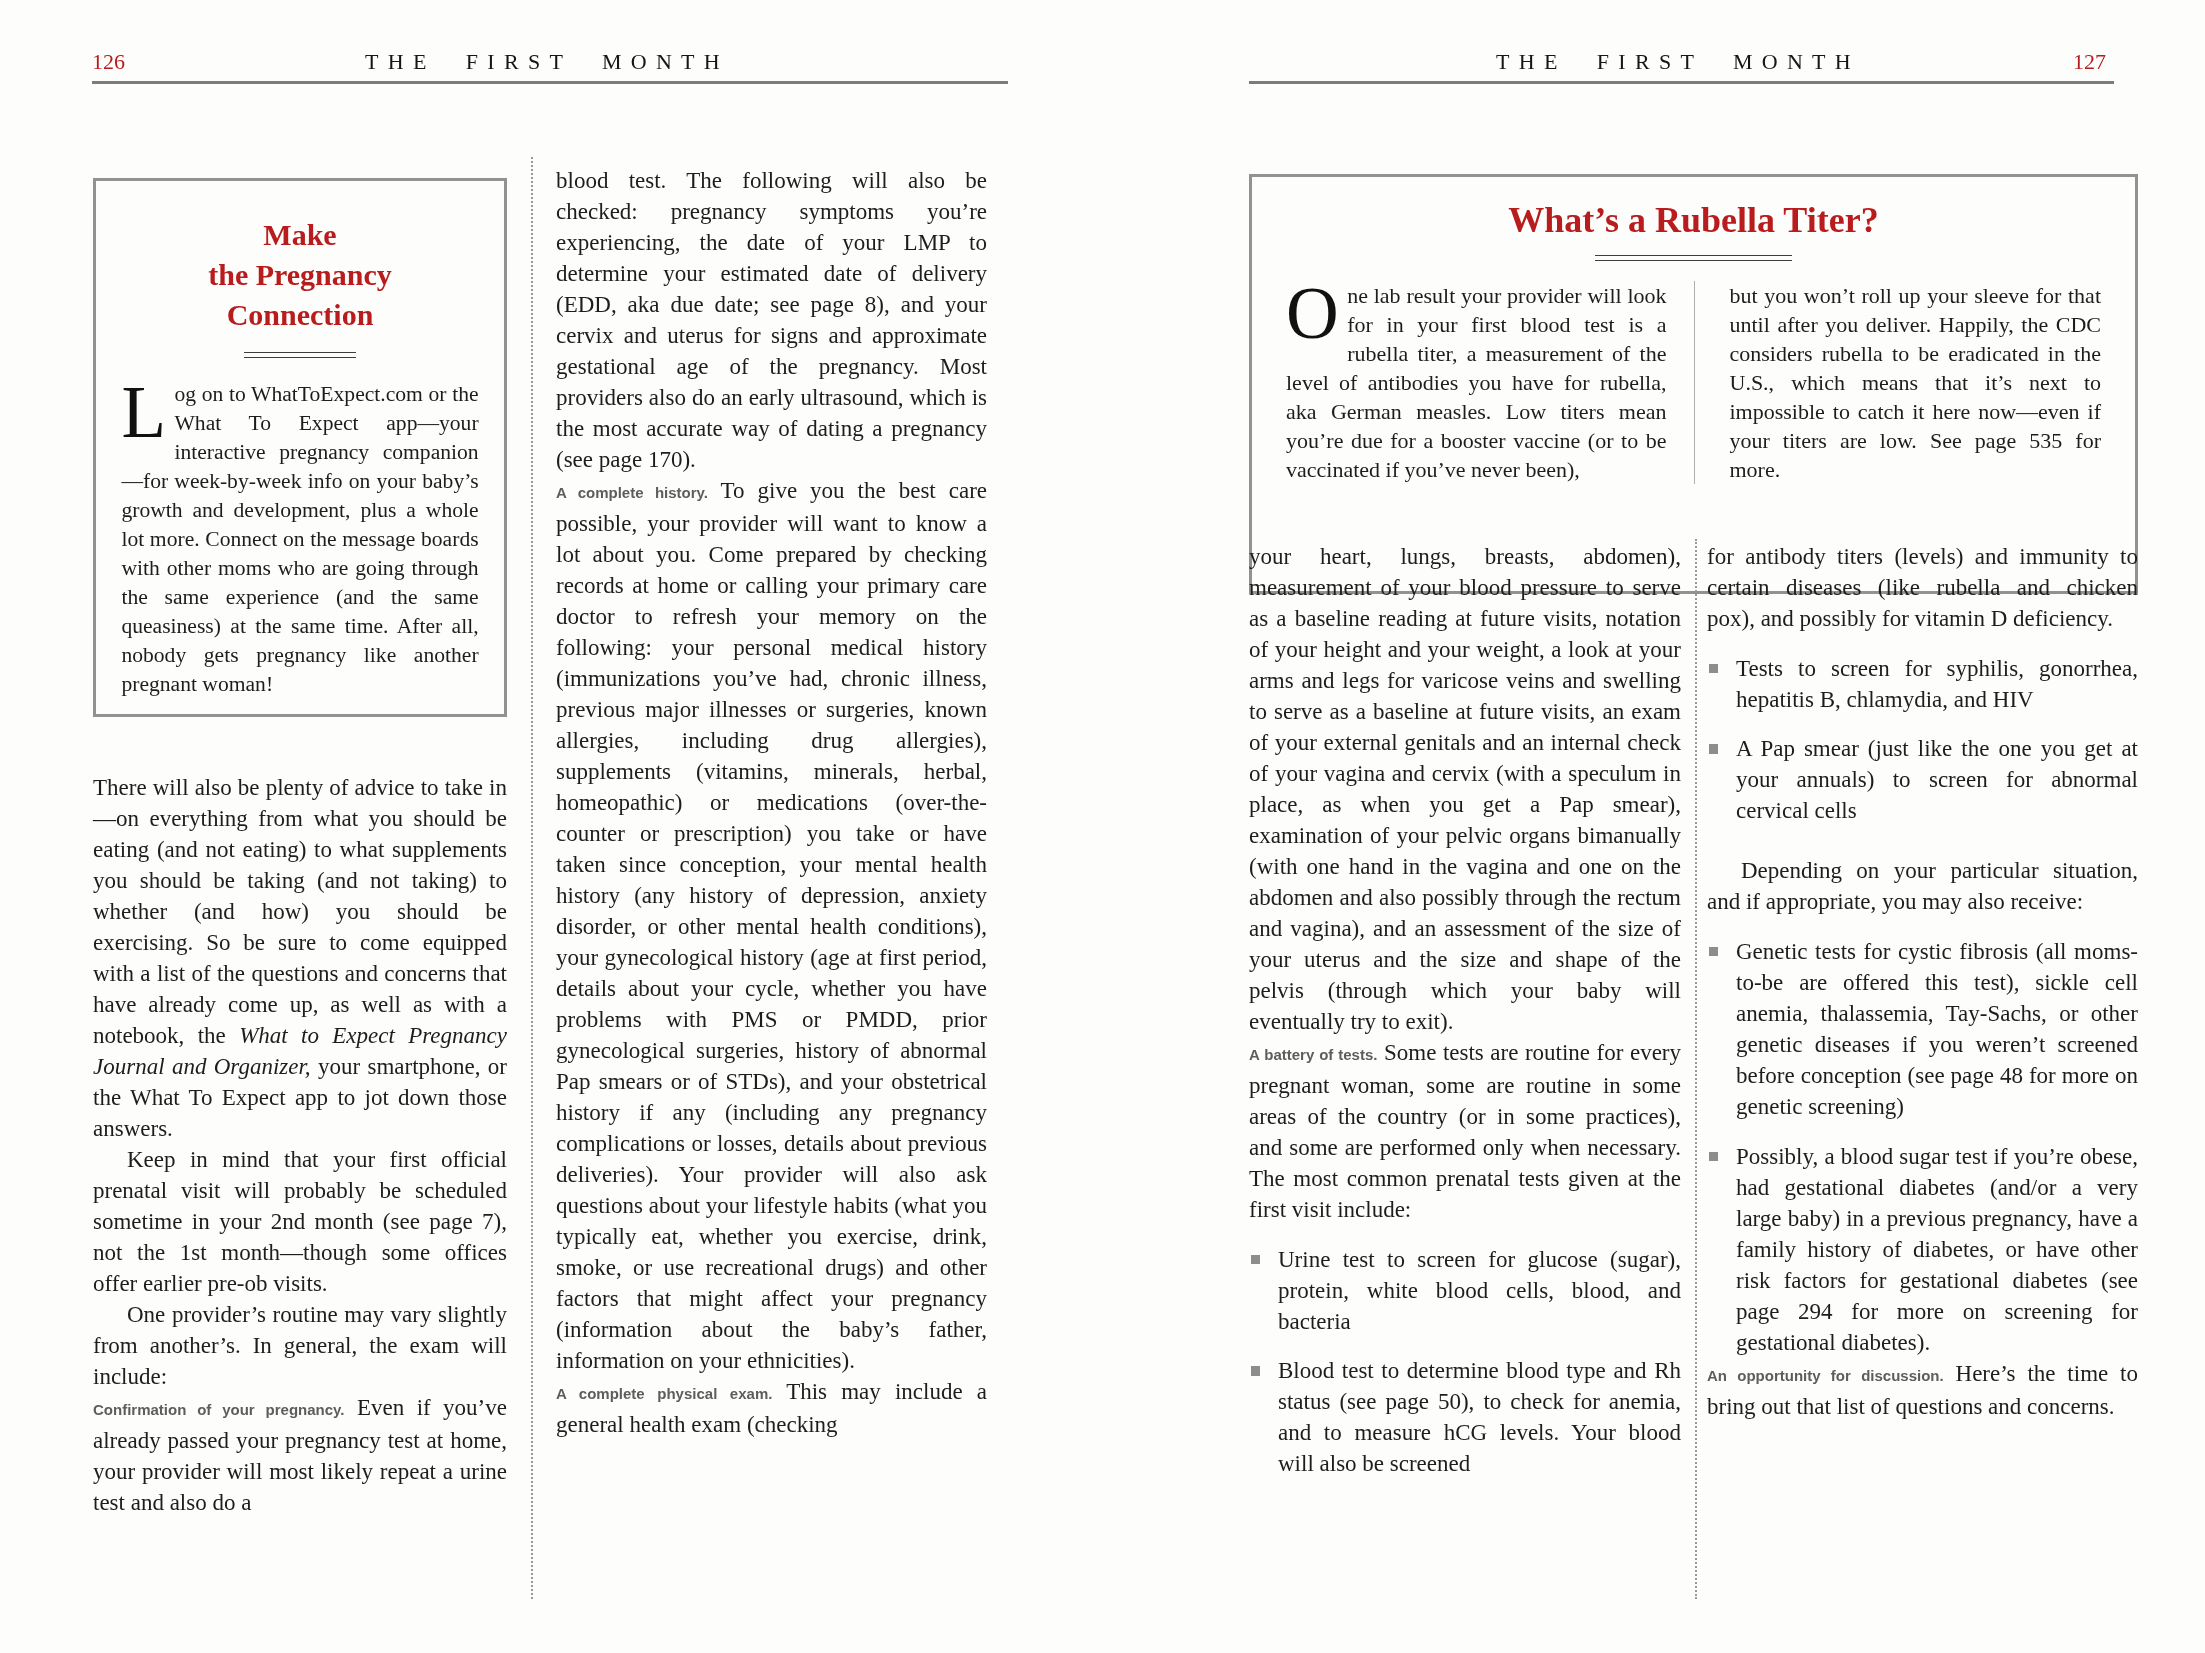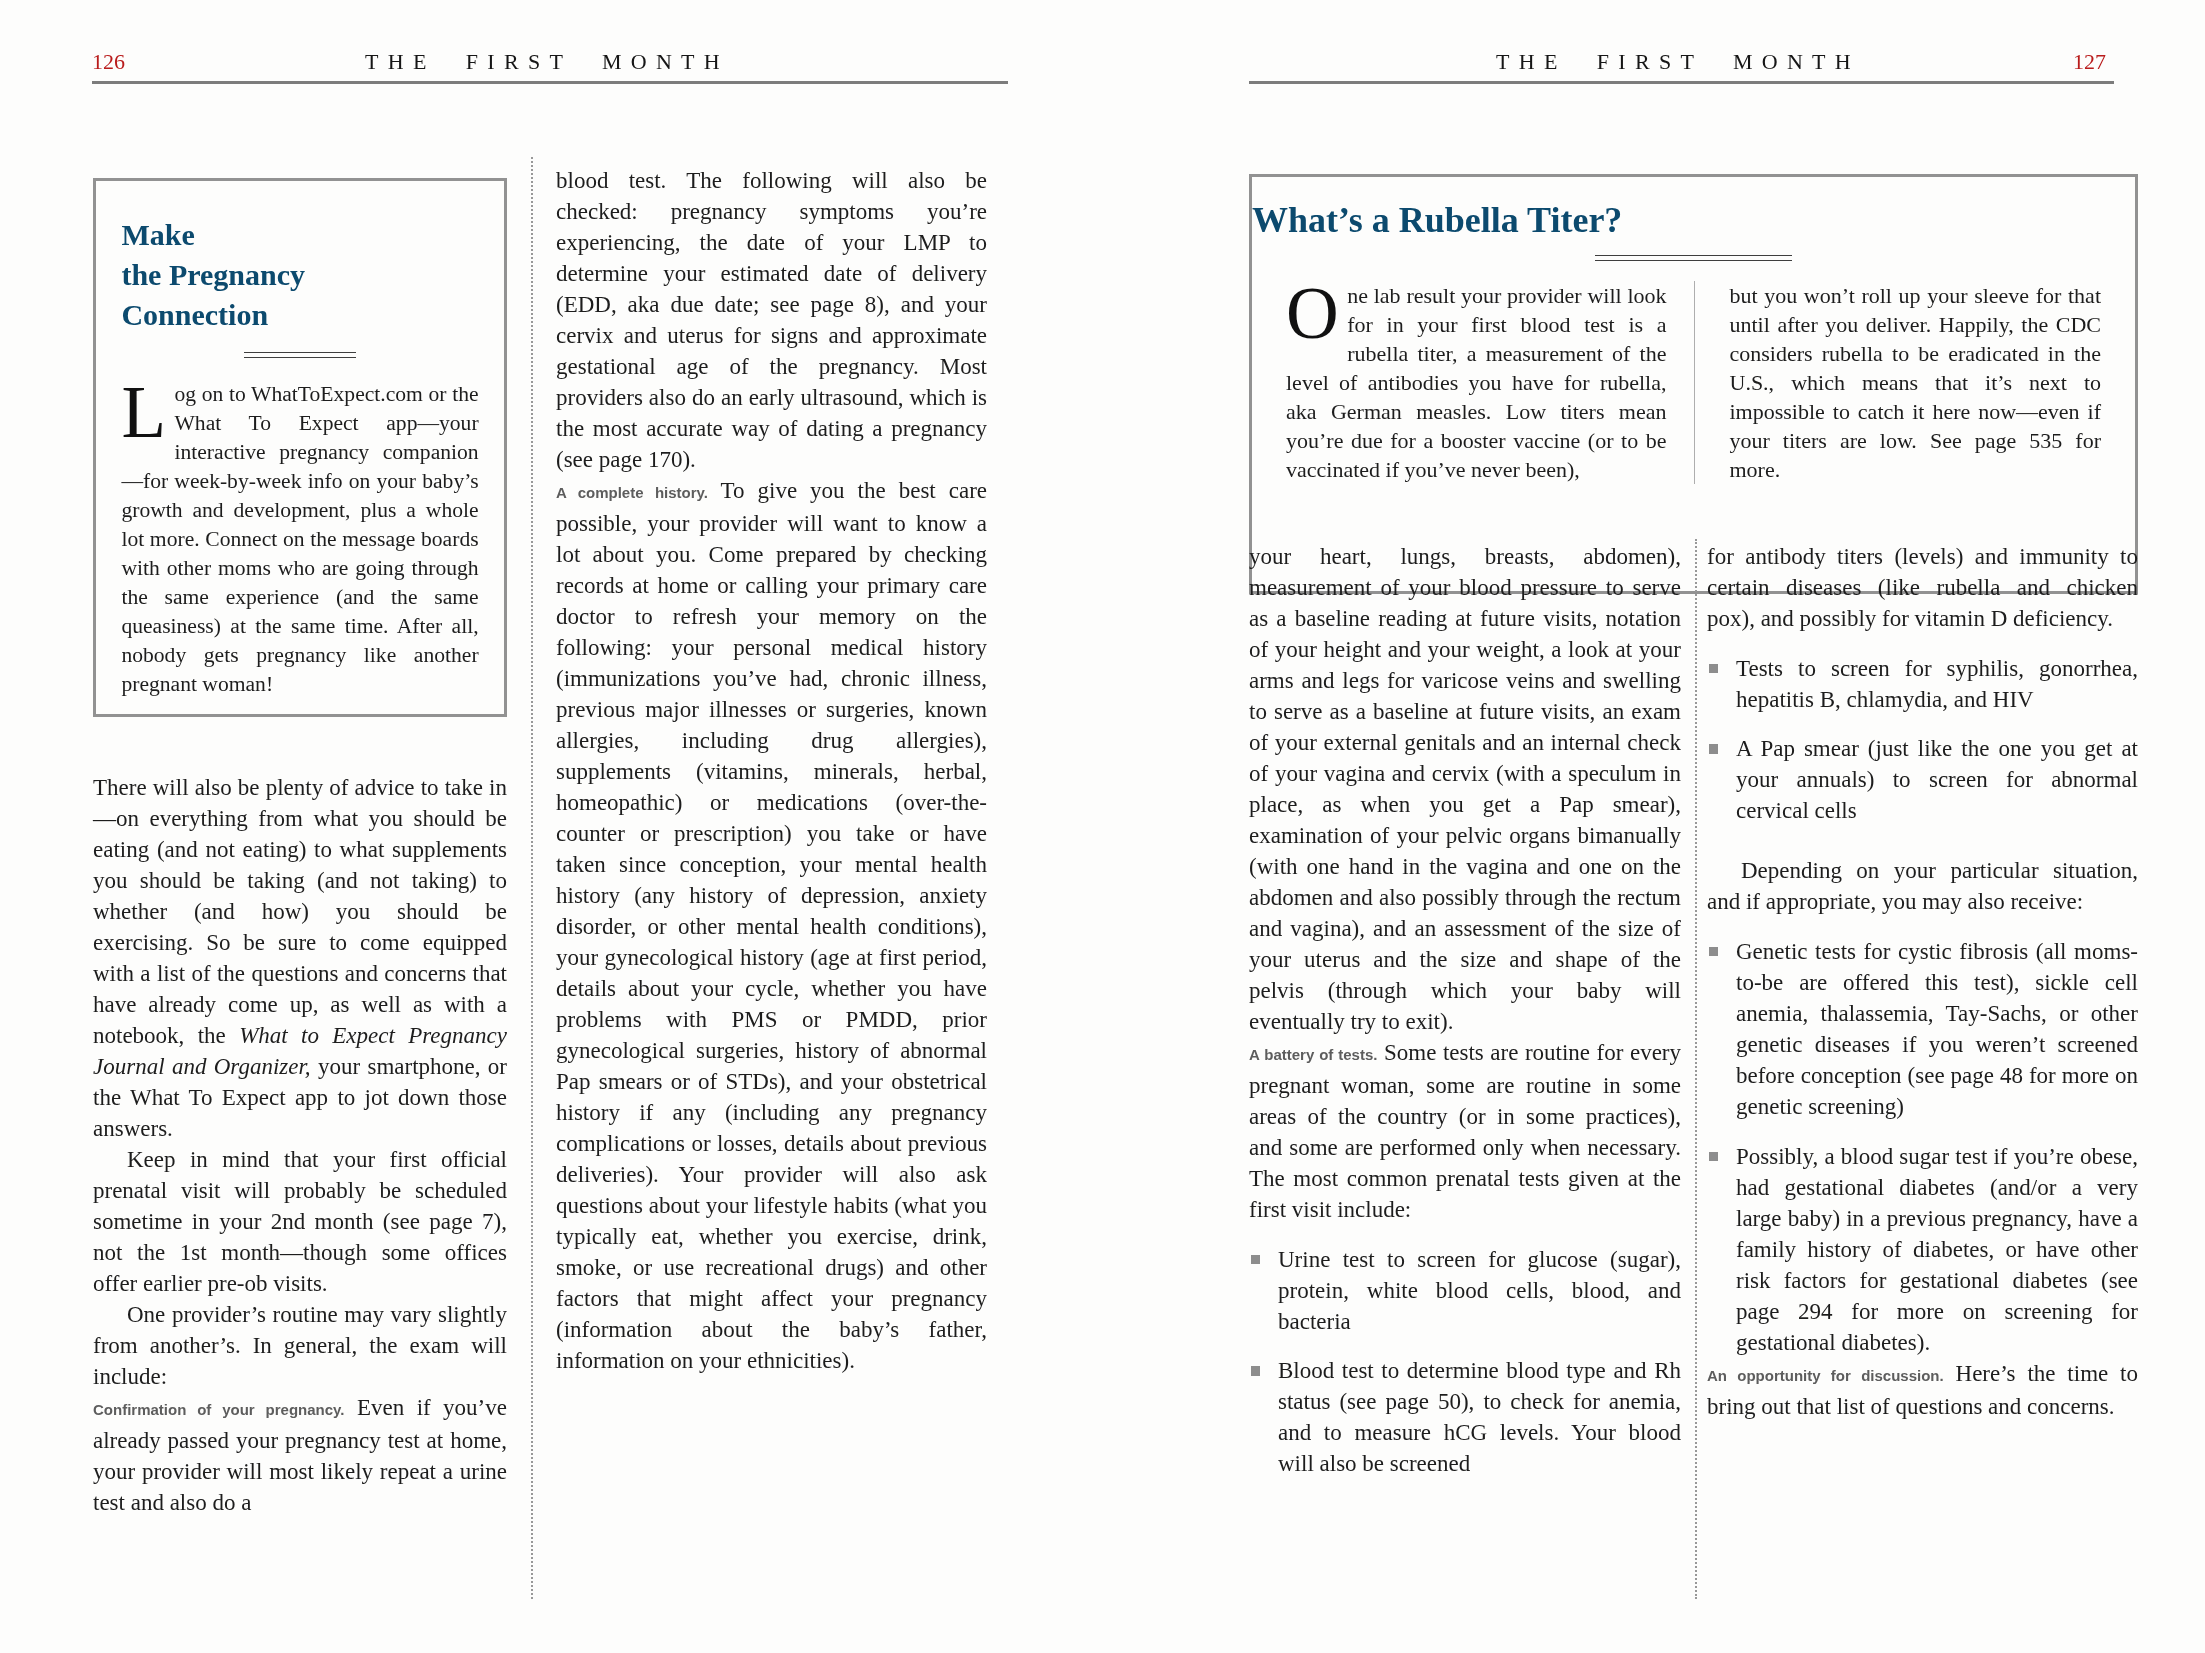--- a/index.html
+++ b/index.html
@@ -19,21 +19,21 @@
   .indent{text-indent:34px;}
   .leadpara{margin-top:24px;}
   .lead{font-family:"Liberation Sans","DejaVu Sans",sans-serif;font-weight:bold;color:#5d5d5d;font-size:15px;}
   .ital{font-style:italic;}
 
   
   .dotted{position:absolute;width:0;border-left:2.5px dotted #989898;}
 
   
   .sbox{position:absolute;box-sizing:border-box;border:3.4px solid #929292;background:#fdfdfc;overflow:hidden;}
-  .boxtitle{font-weight:bold;color:#0c4a6e;}
+  .boxtitle{text-align:center;font-weight:bold;color:#b91c1c;}
   .dblrule{height:4.2px;border-top:1.7px solid #3e3e3e;border-bottom:1.7px solid #3e3e3e;}
 
   .dropcap{float:left;font-size:73px;line-height:56px;margin:5.1px 8.5px 0 0;color:#111;}
 
   
   .bullet{position:relative;padding-left:29px;margin-top:18.7px;}
   .bullet::before{content:"";position:absolute;left:1.7px;top:11px;width:9.3px;height:9.3px;background:#8d8d8d;}
   .hang{margin-left:29px;}
 
   
@@ -75,20 +75,21 @@
 <div class="col" style="left:93px;top:772px;width:414px;">
   <p><span>There will also be plenty of advice to take in—on everything from what you should be eating (and not eating) to what supplements you should be taking (and not taking) to whether (and how) you should be exercising. So be sure to come equipped with a list of the questions and concerns that have already come up, as well as with a notebook, the </span><span class="ital">What to Expect Pregnancy Journal and Organizer,</span><span> your smartphone, or the What To Expect app to jot down those answers.</span></p>
   <p class="indent"><span>Keep in mind that your first official prenatal visit will probably be scheduled sometime in your 2nd month (see page 7), not the 1st month—though some offices offer earlier pre-ob visits.</span></p>
   <p class="indent"><span>One provider’s routine may vary slightly from another’s. In general, the exam will include:</span></p>
   <p class="leadpara"><span class="lead">Confirmation of your pregnancy.</span><span> Even if you’ve already passed your pregnancy test at home, your provider will most likely repeat a urine test and also do a</span></p>
 </div>
 
 <div class="col" style="left:556px;top:165px;width:431px;">
   <p><span>blood test. The following will also be checked: pregnancy symptoms you’re experiencing, the date of your LMP to determine your estimated date of delivery (EDD, aka due date; see page 8), and your cervix and uterus for signs and approximate gestational age of the pregnancy. Most providers also do an early ultrasound, which is the most accurate way of dating a pregnancy (see page 170).</span></p>
   <p class="leadpara"><span class="lead">A complete history.</span><span> To give you the best care possible, your provider will want to know a lot about you. Come prepared by checking records at home or calling your primary care doctor to refresh your memory on the following: your personal medical history (immunizations you’ve had, chronic illness, previous major illnesses or surgeries, known allergies, including drug allergies), supplements (vitamins, minerals, herbal, homeopathic) or medications (over-the-counter or prescription) you take or have taken since conception, your mental health history (any history of depression, anxiety disorder, or other mental health conditions), your gynecological history (age at first period, details about your cycle, whether you have problems with PMS or PMDD, prior gynecological surgeries, history of abnormal Pap smears or of STDs), and your obstetrical history if any (including any pregnancy complications or losses, details about previous deliveries). Your provider will also ask questions about your lifestyle habits (what you typically eat, whether you exercise, drink, smoke, or use recreational drugs) and other factors that might affect your pregnancy (information about the baby’s father, information on your ethnicities).</span></p>
+  <p class="leadpara"><span class="lead">A complete physical exam.</span><span> This may include a general health exam (checking</span></p>
 </div>
 
 <div class="runhead" style="left:1496px;">THE FIRST MONTH</div>
 <div class="pgnum" style="left:2073px;">127</div>
 <div class="headrule" style="left:1249px;width:865px;"></div>
 
 <div class="sbox" id="rbox">
   <div class="boxtitle">What’s a Rubella Titer?</div>
   <div class="dblrule"></div>
   <div class="rcols">

